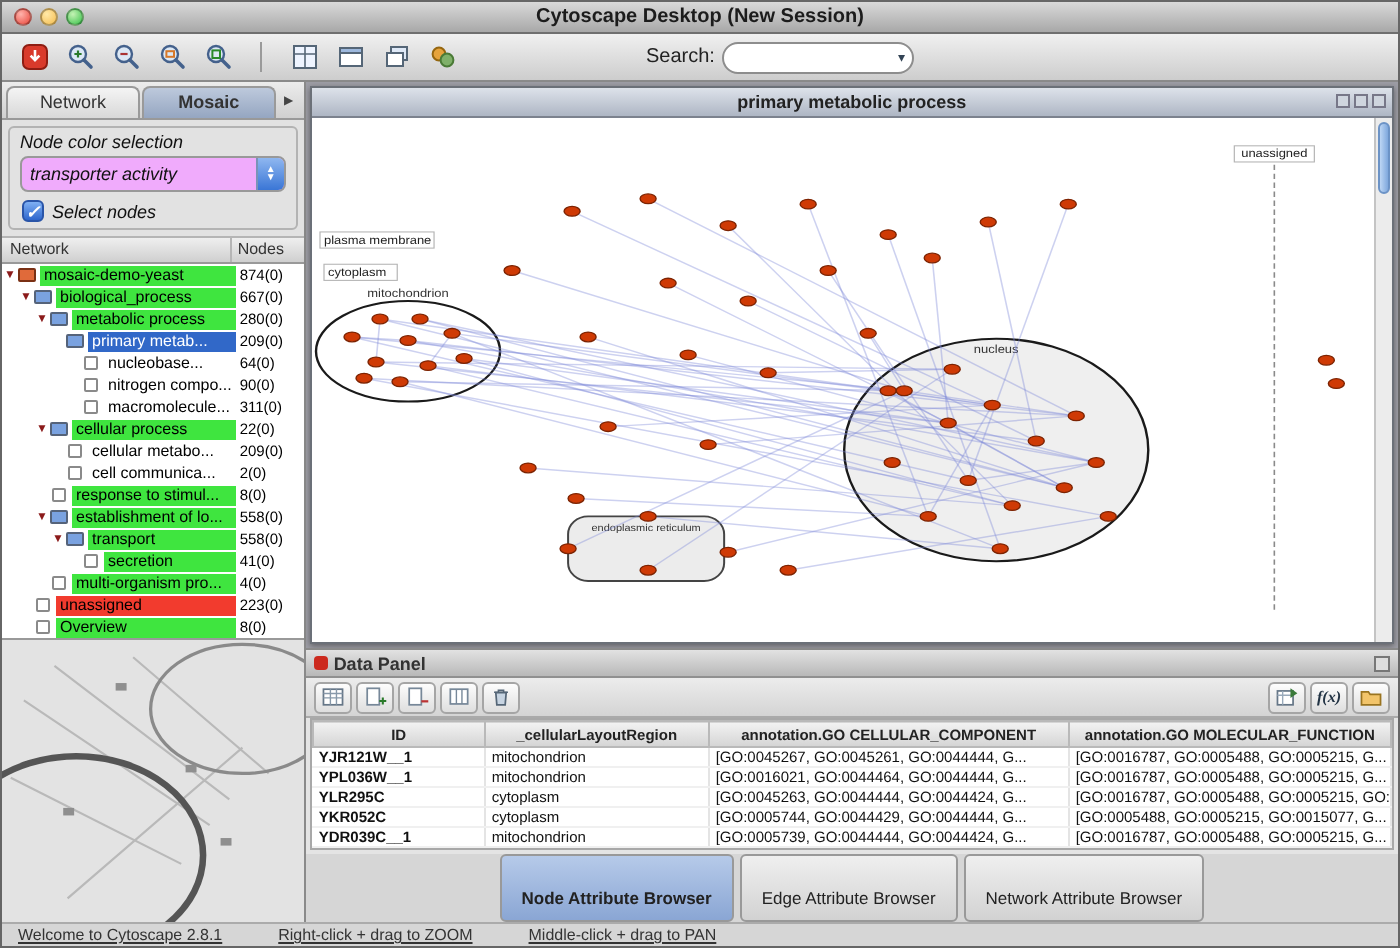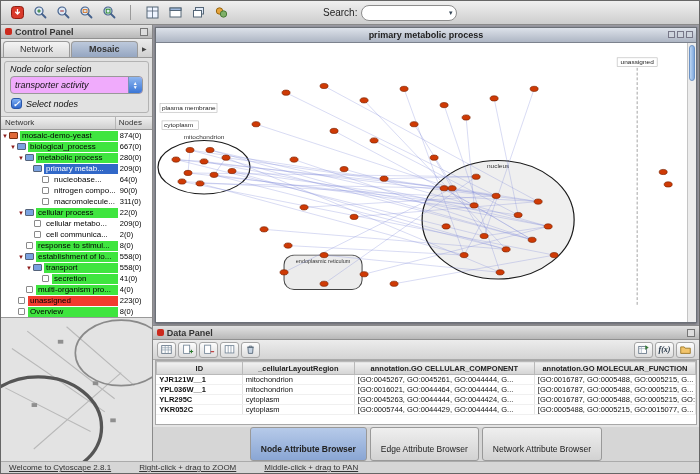--- a/index.html
+++ b/index.html
@@ -135,20 +135,28 @@
   .b-tab.active { background:linear-gradient(#b6cae9,#8aa6d4); font-weight:bold; }
 
   .status-bar { flex:0 0 12px; display:flex; align-items:center; gap:28px; padding-left:8px;
                 font-size:8px; color:#333; background:#d6d6d6; border-top:1px solid #ababab;text-decoration:underline; }
 </style>
 </head>
 <body>
 
 <div id="win">
 
+  <div class="titlebar">
+    <div class="lights">
+      <span class="light red"></span>
+      <span class="light yellow"></span>
+      <span class="light green"></span>
+    </div>
+    <div class="wtitle">Cytoscape Desktop (New Session)</div>
+  </div>
 
   <div class="toolbar">
     <div id="tb-icons">
         <button class="tb-btn">
           <svg viewBox="0 0 15 15" xmlns="http://www.w3.org/2000/svg">
             <rect x="1.5" y="1.5" width="12" height="12" rx="3" fill="#d93a2b" stroke="#8e1d12"></rect>
             <path d="M7.5 4v4.6M5.3 6.8l2.2 2.3 2.2-2.3" stroke="#fff" stroke-width="1.3" fill="none"></path>
           </svg>
         </button>
         <button class="tb-btn">
@@ -209,25 +217,20 @@
     <span class="search-label">Search:</span>
     <div class="search-wrap">
       <input class="search-input" value="" style="">
       <span class="search-arrow">▾</span>
     </div>
   </div>
 
   <div class="main">
 
     <div class="control-panel">
-      <div class="panel-header">
-        <span class="ph-icon"></span>
-        <span class="ph-title">Control Panel</span>
-        <span class="ph-float"></span>
-      </div>
       <div class="cp-tabs" id="cp-tabs">
           <div class="cp-tab">Network</div>
           <div class="cp-tab active">Mosaic</div>
           <div class="cp-tab-more">▶</div>
         </div>
       <div class="cp-group">
         <div class="cp-section-label">Node color selection</div>
         <div class="combo">
           <span class="combo-text">transporter activity</span>
           <span class="combo-btn">
@@ -607,20 +610,26 @@
                   <td>cytoplasm</td>
                   <td>[GO:0045263, GO:0044444, GO:0044424, G...</td>
                   <td>[GO:0016787, GO:0005488, GO:0005215, GO:0003824, G...</td>
                 </tr>
                 <tr>
                   <td class="idcell">YKR052C</td>
                   <td>cytoplasm</td>
                   <td>[GO:0005744, GO:0044429, GO:0044444, G...</td>
                   <td>[GO:0005488, GO:0005215, GO:0015077, G...</td>
                 </tr>
+                <tr>
+                  <td class="idcell">YDR039C__1</td>
+                  <td>mitochondrion</td>
+                  <td>[GO:0005739, GO:0044444, GO:0044424, G...</td>
+                  <td>[GO:0016787, GO:0005488, GO:0005215, G...</td>
+                </tr>
               </tbody>
             </table>
         </div>
       </div>
 
       <div class="browser-tabs" id="browser-tabs">
           <div class="b-tab active">Node Attribute Browser</div>
           <div class="b-tab">Edge Attribute Browser</div>
           <div class="b-tab">Network Attribute Browser</div>
         </div>

